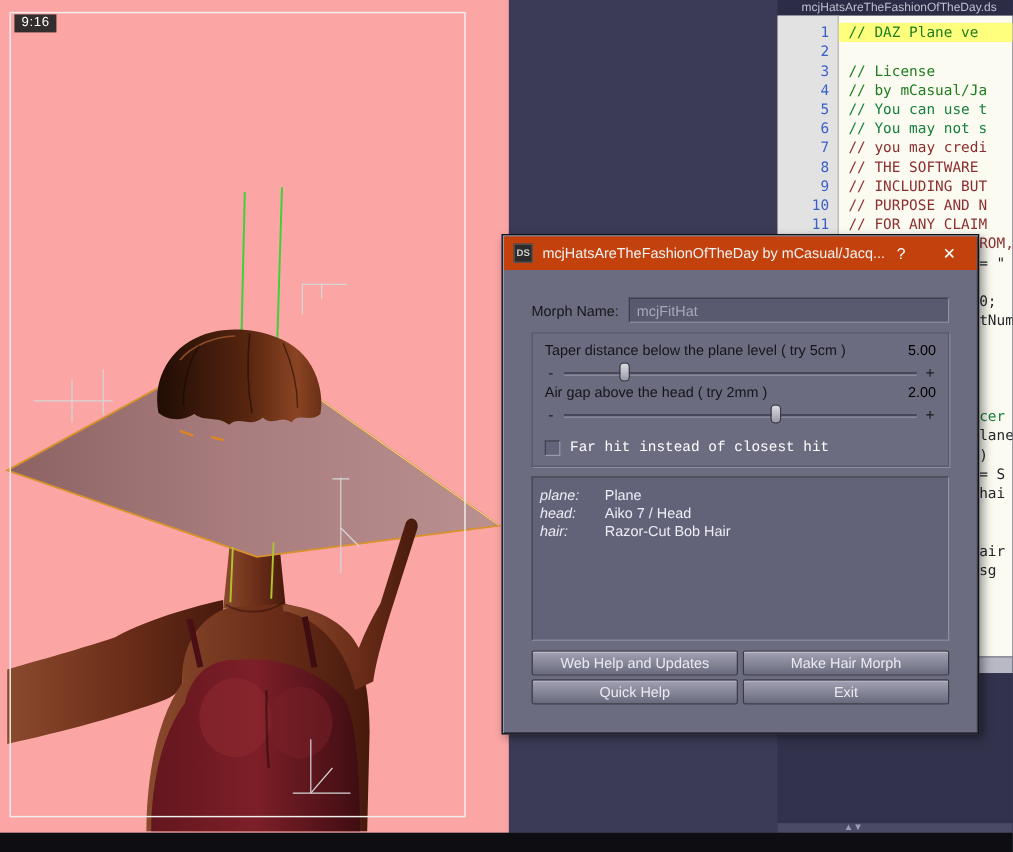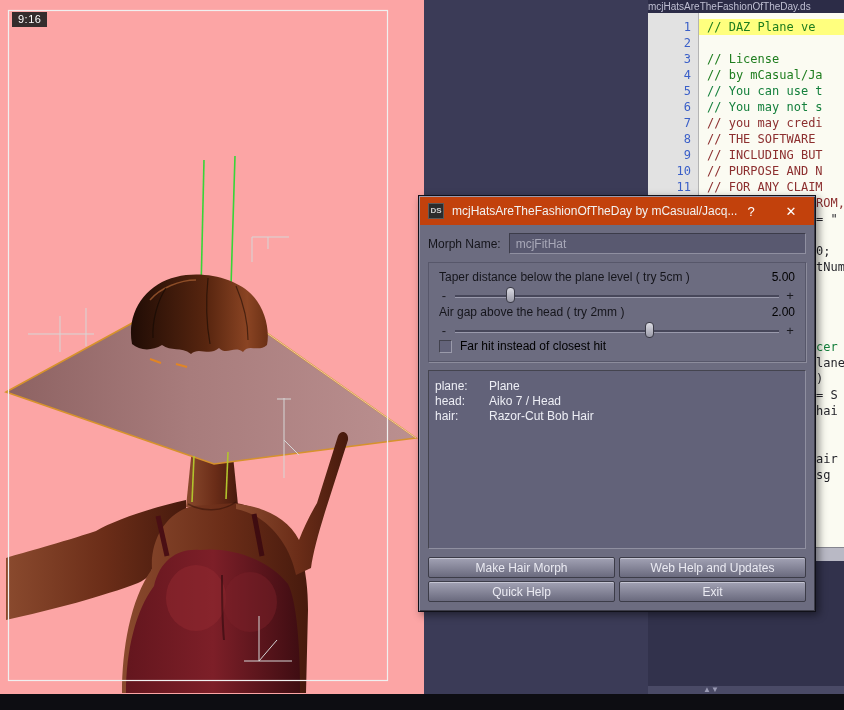--- a/index.html
+++ b/index.html
@@ -8,21 +8,21 @@
   .screen { position:relative; width:844px; height:710px; background:#3b3b57; overflow:hidden; }
 
   
   .viewport { position:absolute; left:0; top:0; width:424px; height:694px; background:#fca5a5; }
   .aspect-label { position:absolute; left:12px; top:12px; background:rgba(35,35,35,.92);
                   color:#fff; font-size:11px; padding:1px 6px 2px; letter-spacing:.5px; }
 
   
   .editor-pane { position:absolute; left:648px; top:0; width:196px; height:710px; background:#34344e; }
   .editor-title { height:13px; line-height:13px; background:#2c2c47; color:#bfbfd2;
-                  font-size:10px; padding-left:0; white-space:nowrap; overflow:hidden; }
+                  font-size:10px; padding-left:20px; white-space:nowrap; overflow:hidden; }
   .editor-body { position:absolute; left:0; top:13px; width:196px; height:534px;
                  background:#fbfbf2; overflow:hidden; font-family:"DejaVu Sans Mono", monospace;
                  font-size:12px; padding-top:6px; }
   .gutter-bg { position:absolute; left:0; top:0; bottom:0; width:51px; background:#e2e2e2;
                border-right:1px solid #b4b4b4; }
   .code-line { position:relative; display:flex; height:16px; line-height:16px; }
   .ln { width:51px; flex:none; color:#3a5fc8; text-align:right; padding-right:8px; }
   .code { flex:1; padding-left:8px; white-space:pre; overflow:hidden; }
   .hl .code { background:#ffff7e; }
   .c-green  { color:#1e7d1e; }
@@ -42,45 +42,45 @@
             background:#6c6c80; border:1px solid #101018;
             box-shadow:inset 1px 1px 0 #9a9aae, inset -1px -1px 0 #3c3c48, 3px 3px 8px rgba(0,0,0,.45); }
   .titlebar { position:absolute; left:1px; top:1px; right:1px; height:28px; background:#c2410c;
               display:flex; align-items:center; padding:0 8px; }
   .ds-icon { width:16px; height:16px; flex:none; background:#2b2b2b; border:1px solid #5a5a5a;
              color:#cfcfcf; font-size:8px; font-weight:bold; text-align:center; line-height:14px;
              margin-right:8px; }
   .dlg-title { flex:1; color:#f2f2f2; font-size:12px; white-space:nowrap; overflow:hidden; }
   .tb-btn { width:26px; text-align:center; color:#fff; font-size:13px; cursor:default; }
   .tb-btn.close { width:30px; margin-left:12px; }
-  .dlg-body { position:absolute; left:1px; top:29px; right:1px; bottom:1px; padding:8px;
+  .dlg-body { position:absolute; left:1px; top:29px; right:1px; bottom:1px; padding:23px;
               display:flex; flex-direction:column; font-size:12px; color:#15151b; }
   .morph-row { display:flex; align-items:center; gap:8px; margin-bottom:8px; }
   .morph-row label { flex:none; }
   .morph-row input { flex:1; height:21px; background:#595970; color:#a8a8b8; font-size:12px;
                      padding:0 6px; border:1px solid; border-color:#3c3c4a #8f8fa0 #8f8fa0 #3c3c4a; }
   .groupbox { border:1px solid #57576a; box-shadow:1px 1px 0 rgba(255,255,255,.22);
               padding:6px 10px 8px; margin-bottom:8px; }
   .slider-label-row { display:flex; justify-content:space-between; height:17px; line-height:17px; }
   .slider-label-row .val { color:#000; }
   .slider-row { display:flex; align-items:center; height:18px; gap:6px; }
   .end-btn { width:10px; text-align:center; font-size:13px; color:#1a1a20; }
   .track { position:relative; flex:1; height:16px; }
   .track::before { content:""; position:absolute; left:0; right:0; top:8px; height:2px;
                    background:#47475a; box-shadow:0 1px 0 #9a9aac; }
   .handle { position:absolute; top:0; width:9px; height:16px; border-radius:4px;
             background:linear-gradient(#dcdce4,#9a9aa8); border:1px solid #3a3a46; }
-  .check-row { display:flex; align-items:center; gap:8px; margin-top:0; color:#000000; }
+  .check-row { display:flex; align-items:center; gap:8px; margin-top:12px; color:#ffffff;font-family:Liberation Mono, monospace; }
   .checkbox { width:13px; height:13px; flex:none; background:#63637a; border:1px solid;
               border-color:#42424e #9a9aaa #9a9aaa #42424e; }
   .infobox { flex:1; background:#626279; border:1px solid; margin-bottom:8px;
              border-color:#44444f #8f8fa0 #8f8fa0 #44444f; padding:8px 6px;
              color:#edeef5; line-height:15px; overflow:hidden; }
   .info-row { display:flex; }
-  .info-row .k { min-width:44px; margin-right:10px; }
+  .info-row .k { min-width:44px; margin-right:10px;font-style:italic; }
   .btn-grid { display:grid; grid-template-columns:1fr 1fr; gap:3px 4px; }
   .btn-grid button { height:21px; border-radius:2px; border:1px solid #3c3c48; color:#eaeaf2;
                      font-size:12px; font-family:"Liberation Sans", sans-serif;
                      background:linear-gradient(#a2a2b4,#6a6a7e);
                      box-shadow:inset 0 1px 0 #c4c4d2; }
 </style>
 </head>
 <body>
 
 <div class="screen">
@@ -296,22 +296,22 @@
             <span class="k">head:</span>
             <span>Aiko 7 / Head</span>
           </div>
         <div class="info-row">
             <span class="k">hair:</span>
             <span>Razor-Cut Bob Hair</span>
           </div>
       </div>
 
       <div class="btn-grid">
+        <button>Web Help and Updates</button>
         <button>Make Hair Morph</button>
-        <button>Web Help and Updates</button>
         <button>Quick Help</button>
         <button>Exit</button>
       </div>
     </div>
   </div>
 
   <div class="bottom-bar"></div>
 </div>
 
 </body></html>

